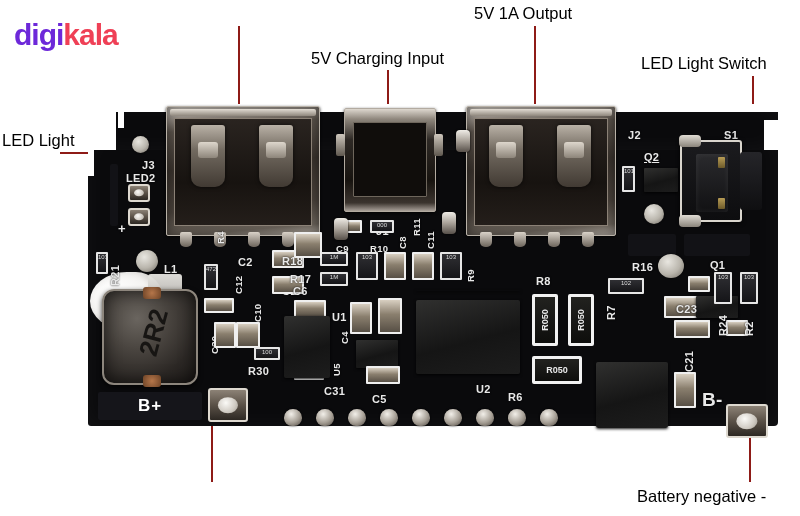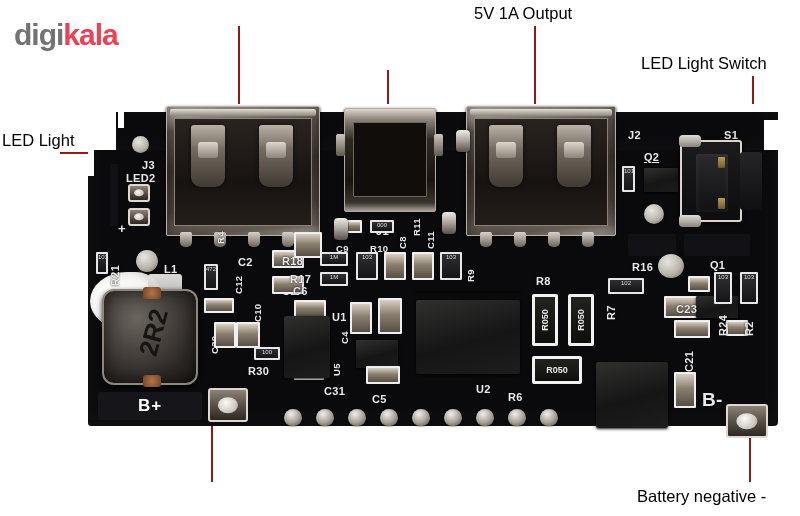--- a/index.html
+++ b/index.html
@@ -8,21 +8,21 @@
     width:800px; height:516px;
     position:relative;
     font-family:"Liberation Sans", sans-serif;
     overflow:hidden;
   }
   .stage { position:absolute; inset:0; background:#ffffff; }
 
   
   #logo { position:absolute; left:14px; top:20px; font-size:30px; font-weight:bold;
           letter-spacing:-1px; line-height:1; }
-  #logo .g { color:#737373; }
+  #logo .g { color:#6d28d9; }
   #logo .k { color:#ef4056; }
 
   
   .callout { position:absolute; font-size:16.5px; color:#000; white-space:nowrap; }
   .lead { position:absolute; background:#8e1b17; width:2px; }
   .lead.h { height:2px; width:auto; }
 
   
   #pcb { position:absolute; left:88px; top:104px; width:690px; height:322px; }
   .board { position:absolute; background:#0a0a0c;
@@ -163,20 +163,21 @@
 </head>
 <body>
 
 <div class="stage">
 
   <div id="logo">
     <span class="g">digi</span><span class="k">kala</span>
   </div>
 
   <div class="callout" style="left:2px;  top:131px;">LED Light</div>
+  <div class="callout" style="left:311px; top:49px;">5V Charging Input</div>
   <div class="callout" style="left:474px; top:4px;">5V 1A Output</div>
   <div class="callout" style="left:641px; top:54px;">LED Light Switch</div>
   <div class="callout" style="left:637px; top:487px;">Battery negative -</div>
 
   <div class="lead" style="left:238px; top:26px;  height:82px;"></div>
   <div class="lead" style="left:387px; top:70px;  height:40px;"></div>
   <div class="lead" style="left:534px; top:26px;  height:78px;"></div>
   <div class="lead" style="left:752px; top:76px;  height:44px;"></div>
   <div class="lead" style="left:696px; top:136px; height:58px;"></div>
   <div class="lead" style="left:211px; top:424px; height:58px;"></div>

